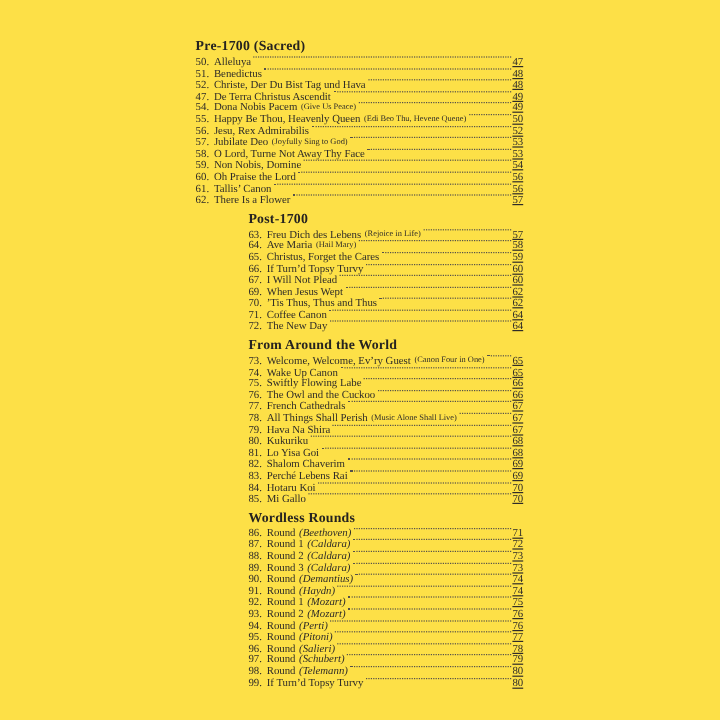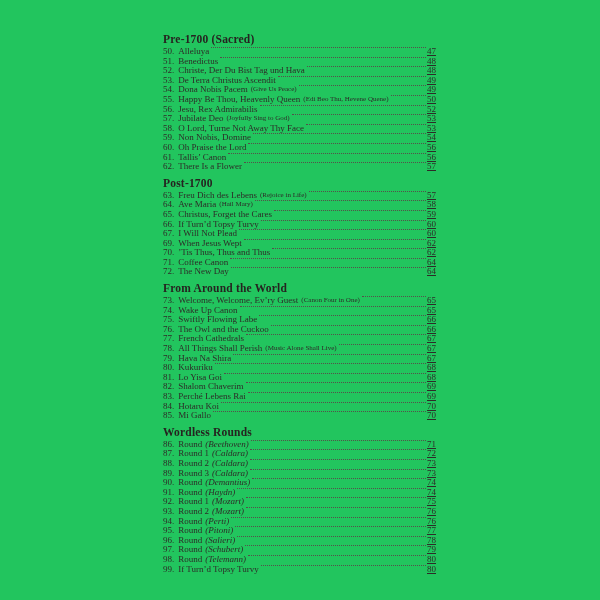--- a/index.html
+++ b/index.html
@@ -7,32 +7,32 @@
     padding: 0;
     width: 600px;
     height: 600px;
     background: #ffffff;
     overflow: hidden;
   }
   .page {
     position: relative;
     width: 600px;
     height: 600px;
-    background: #22c55e;
+    background: #fde047;
     font-family: "Liberation Serif", "DejaVu Serif", serif;
     color: #2e2b28;
   }
   .toc {
     position: absolute;
     top: 33px;
     left: 163px;
     right: 164px;
   }
   .toc-section { margin: 0; }
-  .toc-section + .toc-section { margin-top: 5px; }
+  .toc-section + .toc-section { margin-top: 5px; margin-left: 44px; }
   .section-title {
     font-size: 11.5px;
     line-height: 13px;
     font-weight: bold;
     margin: 0 0 1px 0;
     letter-spacing: 0.2px;
     color: #262320;
   }
   .entry {
     display: flex;
@@ -87,21 +87,21 @@
           </div>
 
   <div class="entry">
             <span class="num">52.</span>
             <span class="title">Christe, Der Du Bist Tag und Hava</span>
             <span class="leader"></span>
             <span class="pageno">48</span>
           </div>
 
   <div class="entry">
-            <span class="num">53.</span>
+            <span class="num">47.</span>
             <span class="title">De Terra Christus Ascendit</span>
             <span class="leader"></span>
             <span class="pageno">49</span>
           </div>
 
   <div class="entry">
             <span class="num">54.</span>
             <span class="title">Dona Nobis Pacem</span>
             <span class="small">(Give Us Peace)</span>
             <span class="leader"></span>

